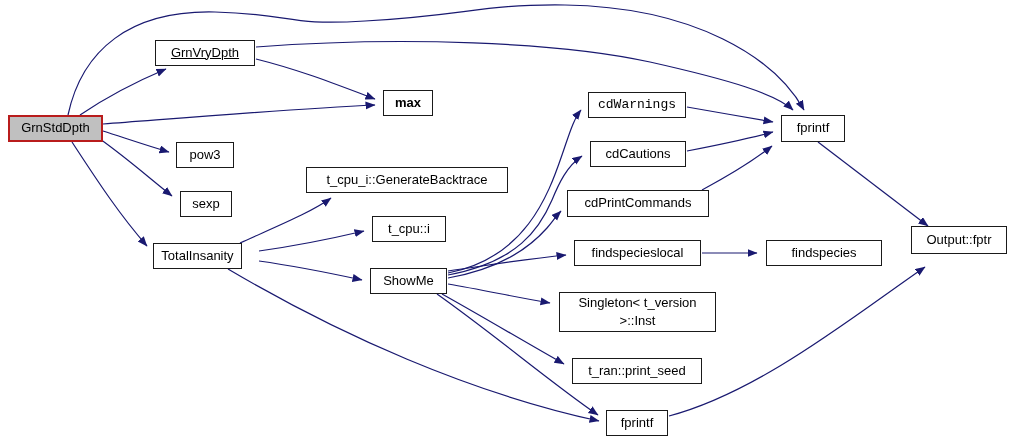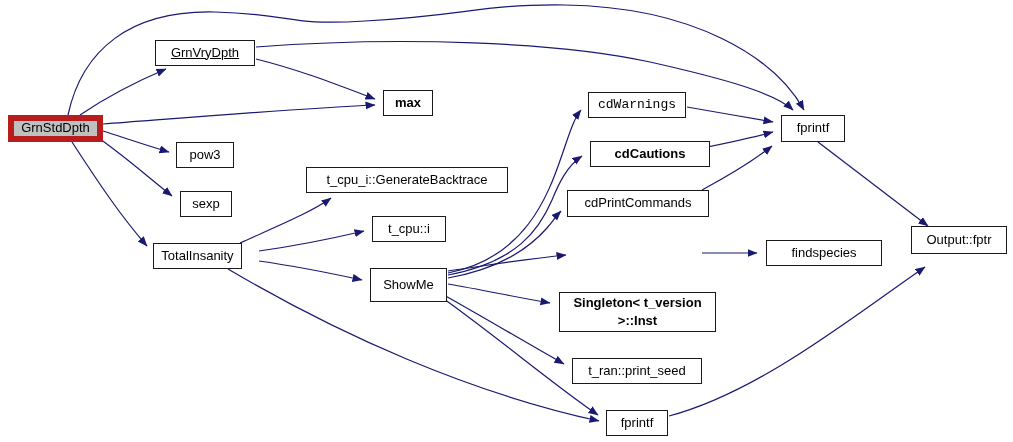--- a/index.html
+++ b/index.html
@@ -33,21 +33,21 @@
     display: flex;
     align-items: center;
     justify-content: center;
     text-align: center;
     white-space: nowrap;
     cursor: pointer;
     padding: 0 3px;
   }
   .node.highlight {
     background: #c0c0c0;
-    border: 6px solid #b91c1c;
+    border: 2px solid #b91c1c;
   }
   .node.multiline {
     white-space: normal;
     line-height: 1.35;
   }
 </style>
 </head>
 <body>
 
 <div class="stage">
@@ -94,32 +94,33 @@
   <div class="node" style="left:176px; top:142px; width:58px;  height:26px;">pow3</div>
 
   <div class="node" style="left:180px; top:191px; width:52px;  height:26px;">sexp</div>
 
   <div class="node" style="left:153px; top:243px; width:89px; height:26px;">TotalInsanity</div>
 
   <div class="node" style="left:306px; top:167px; width:202px; height:26px;">t_cpu_i::GenerateBacktrace</div>
 
   <div class="node" style="left:372px; top:216px; width:74px;  height:26px;text-align:center;">t_cpu::i</div>
 
-  <div class="node" style="left:370px; top:268px; width:77px;  height:34px;">ShowMe</div>
+  <div class="node" style="left:370px; top:268px; width:77px;  height:26px;">ShowMe</div>
 
   <div class="node" style="left:588px; top:92px;  width:98px;  height:26px;font-family:Liberation Mono, monospace;">cdWarnings</div>
 
-  <div class="node" style="left:590px; top:141px; width:120px;  height:26px;font-weight:bold;">cdCautions</div>
+  <div class="node" style="left:590px; top:141px; width:96px;  height:26px;">cdCautions</div>
 
   <div class="node" style="left:567px; top:190px; width:142px; height:27px;">cdPrintCommands</div>
 
+  <div class="node" style="left:574px; top:240px; width:127px; height:26px;">findspecieslocal</div>
 
   <div class="node" style="left:766px; top:240px; width:116px;  height:26px;">findspecies</div>
 
-  <div class="node multiline" style="left:559px; top:292px; width:157px; height:40px;font-weight:bold;">Singleton&lt; t_version &gt;::Inst</div>
+  <div class="node multiline" style="left:559px; top:292px; width:157px; height:40px;">Singleton&lt; t_version &gt;::Inst</div>
 
   <div class="node" style="left:572px; top:358px; width:130px; height:26px;text-align:center;">t_ran::print_seed</div>
 
   <div class="node" style="left:781px; top:115px; width:64px;  height:27px;">fprintf</div>
 
   <div class="node" style="left:606px; top:410px; width:62px;  height:26px;">fprintf</div>
 
   <div class="node" style="left:911px; top:226px; width:96px;  height:28px;">Output::fptr</div>
 
 </div>

